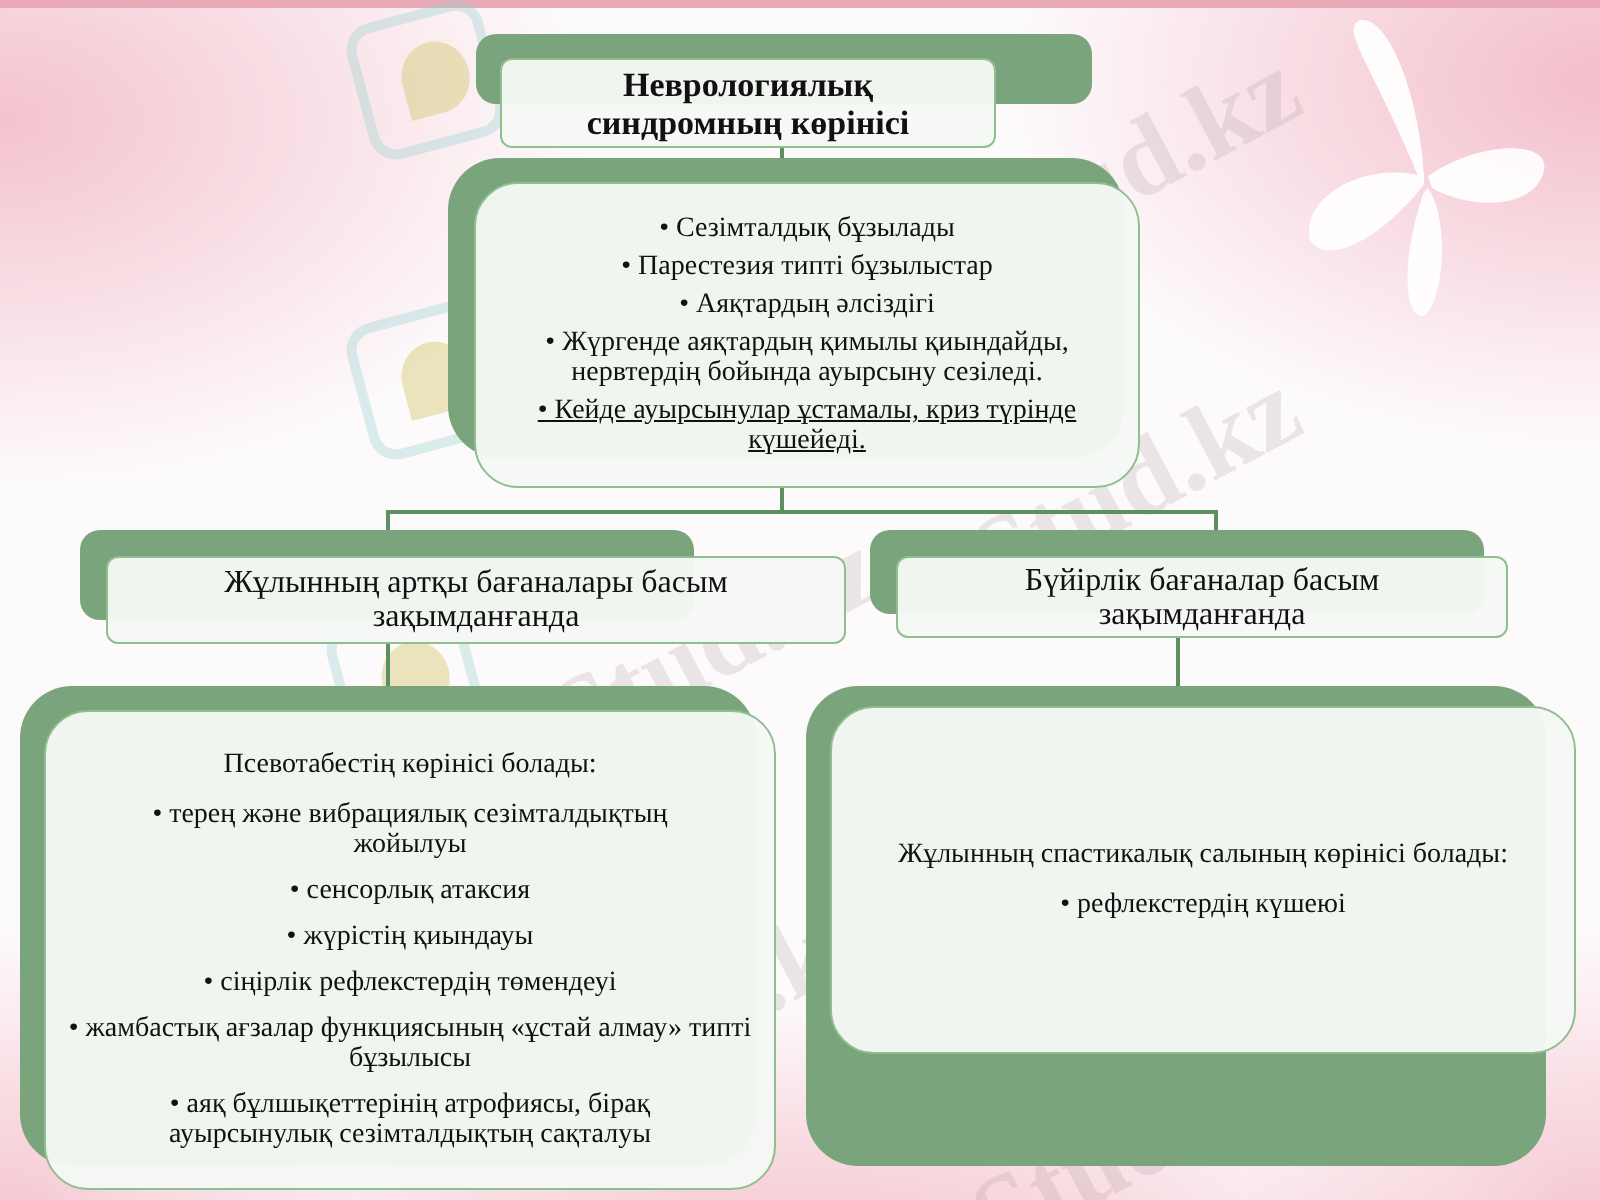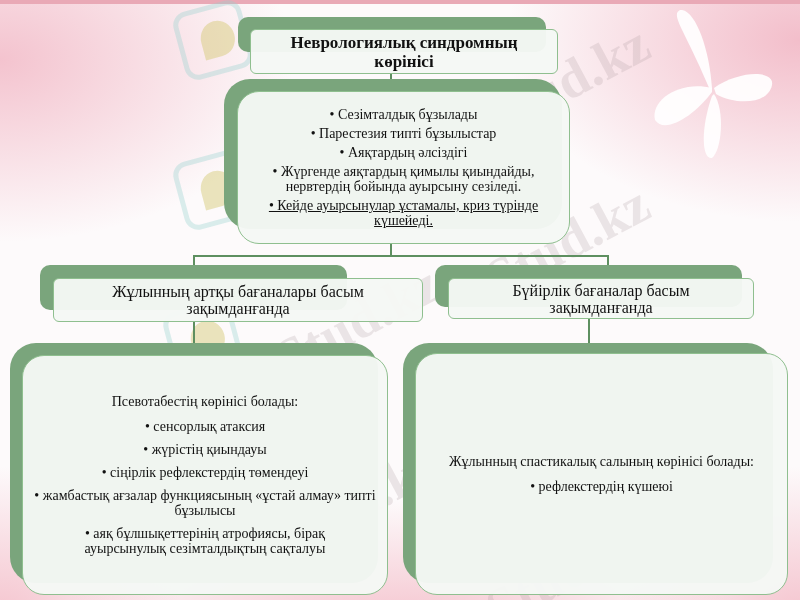--- a/index.html
+++ b/index.html
@@ -85,21 +85,21 @@
 
 <div class="line" style="left:390px; top:73px; width:2px; height:10px;"></div>
 <div class="line" style="left:390px; top:243px; width:2px; height:14px;"></div>
 <div class="line" style="left:193px; top:255px; width:416px; height:2px;"></div>
 <div class="line" style="left:193px; top:255px; width:2px; height:12px;"></div>
 <div class="line" style="left:607px; top:255px; width:2px; height:12px;"></div>
 <div class="line" style="left:193px; top:322px; width:2px; height:26px;"></div>
 <div class="line" style="left:588px; top:318px; width:2px; height:30px;"></div>
 
 <div class="node-back" style="left:238px; top:17px; width:308px; height:35px;"></div>
-<div class="node-front" style="left:250px; top:29px; width:308px; height:45px; border-radius:6px;">
+<div class="node-front" style="left:250px; top:29px; width:248px; height:45px; border-radius:6px;">
   <div class="title-text" style="padding:0 28px;">Неврологиялық синдромның көрінісі</div>
 </div>
 
 <div class="node-back big" style="left:224px; top:79px; width:338px; height:150px;"></div>
 <div class="node-front big" style="left:237px; top:91px; width:333px; height:153px; padding:4px 10px;">
   <div class="item" style="margin:2px 0;">• Сезімталдық бұзылады</div>
   <div class="item" style="margin:2px 0;">• Парестезия типті бұзылыстар</div>
   <div class="item" style="margin:2px 0;">• Аяқтардың әлсіздігі</div>
   <div class="item" style="margin:2px 0; padding:0 8px;">• Жүргенде аяқтардың қимылы қиындайды, нервтердің бойында ауырсыну сезіледі.</div>
   <div class="item" style="margin:2px 0; padding:0 4px;text-decoration:underline;">• Кейде ауырсынулар ұстамалы, криз түрінде күшейеді.</div>
@@ -111,24 +111,25 @@
 </div>
 
 <div class="node-back" style="left:435px; top:265px; width:307px; height:42px;"></div>
 <div class="node-front" style="left:448px; top:278px; width:306px; height:41px; border-radius:6px;">
   <div class="label-text" style="padding:0 40px;">Бүйірлік бағаналар басым зақымданғанда</div>
 </div>
 
 <div class="node-back big" style="left:10px; top:343px; width:368px; height:240px;"></div>
 <div class="node-front big" style="left:22px; top:355px; width:366px; height:240px; padding:6px 10px;">
   <div class="item lead">Псевотабестің көрінісі болады:</div>
+  <div class="item" style="padding:0 18px;">• терең және вибрациялық сезімталдықтың жойылуы</div>
   <div class="item">• сенсорлық атаксия</div>
   <div class="item">• жүрістің қиындауы</div>
   <div class="item">• сіңірлік рефлекстердің төмендеуі</div>
   <div class="item">• жамбастық ағзалар функциясының «ұстай алмау» типті бұзылысы</div>
   <div class="item" style="padding:0 20px;">• аяқ бұлшықеттерінің атрофиясы, бірақ ауырсынулық сезімталдықтың сақталуы</div>
 </div>
 
 <div class="node-back big" style="left:403px; top:343px; width:370px; height:240px;"></div>
-<div class="node-front big" style="left:415px; top:353px; width:373px; height:242px; padding:6px 10px;">
+<div class="node-front big" style="left:415px; top:353px; width:373px; height:174px; padding:6px 10px;">
   <div class="item lead">Жұлынның спастикалық салының көрінісі болады:</div>
   <div class="item">• рефлекстердің күшеюі</div>
 </div>
 
 </body></html>

